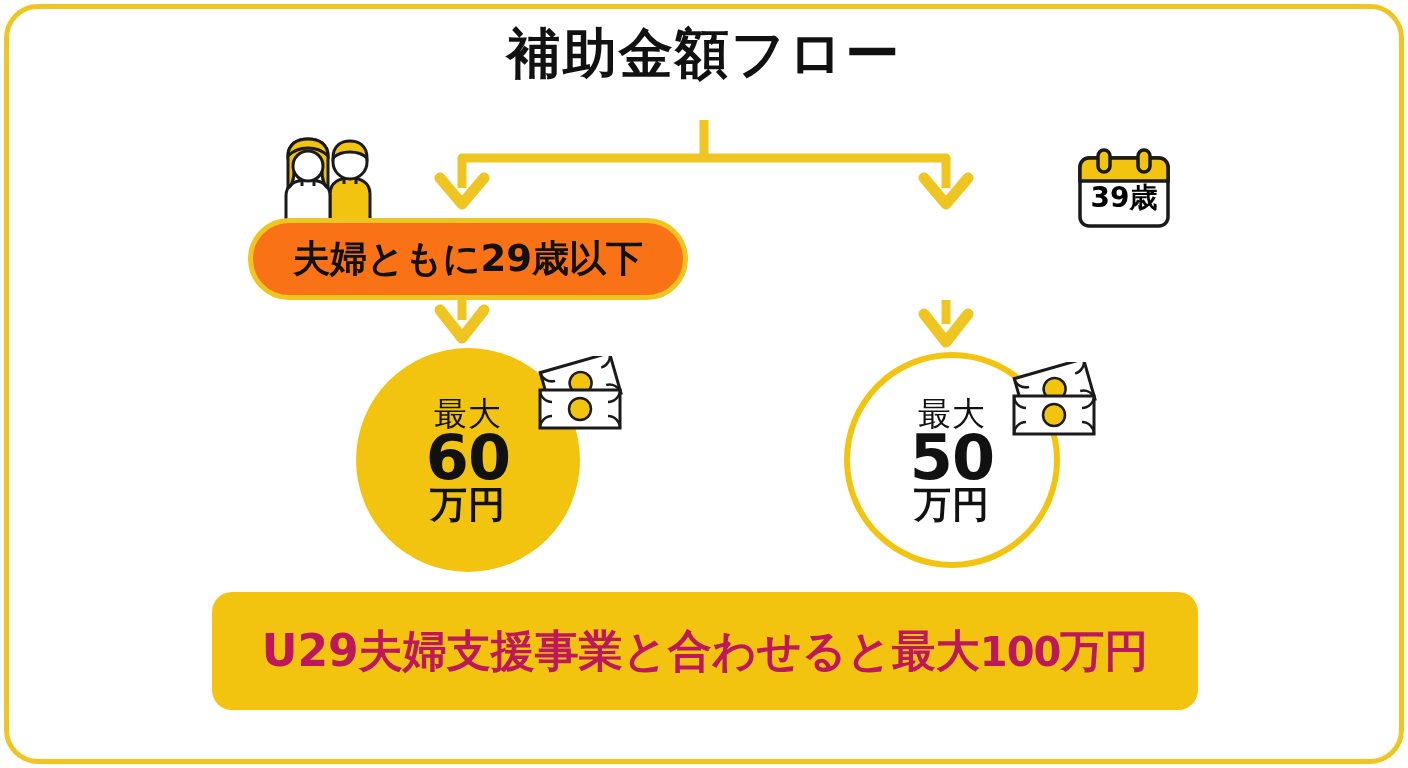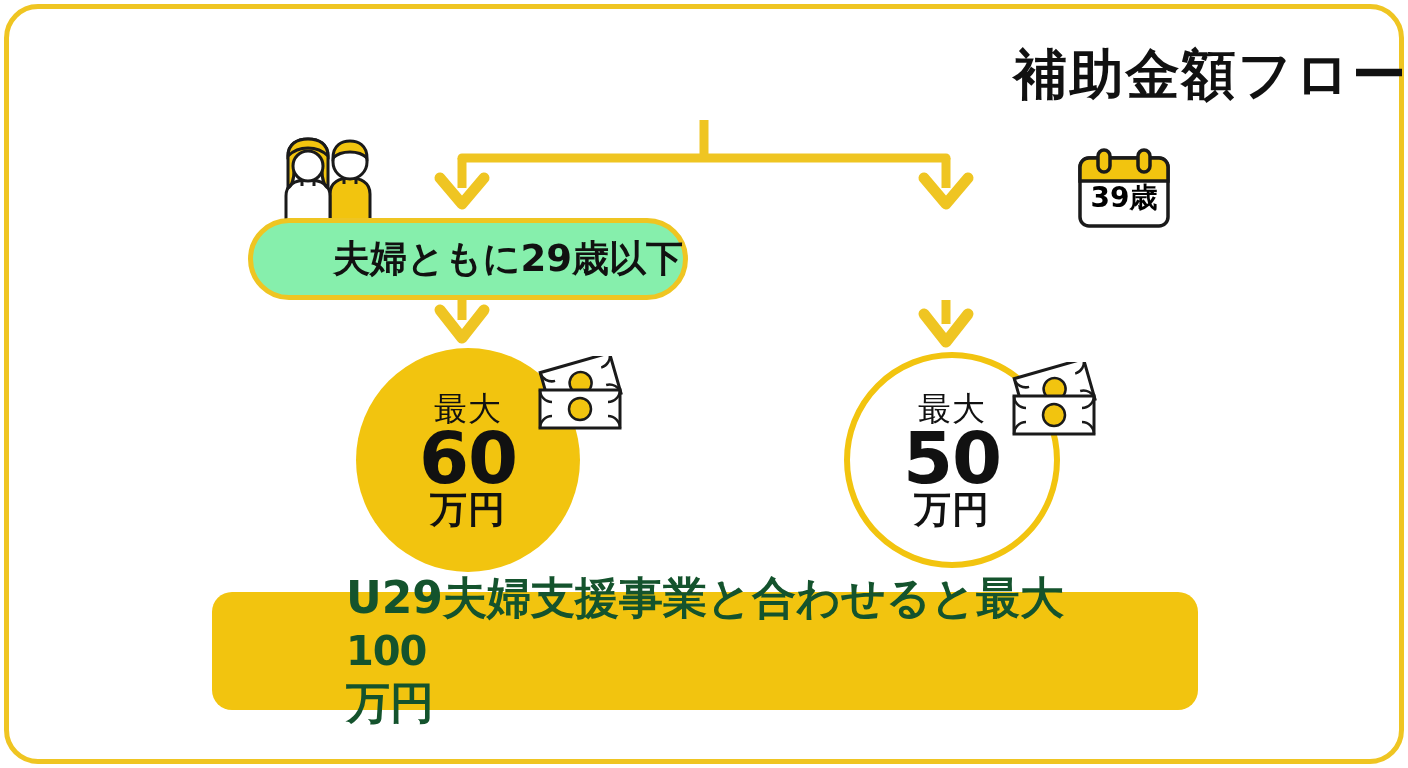--- a/index.html
+++ b/index.html
@@ -22,47 +22,47 @@
     left:4px; top:4px;
     width:1400px; height:760px;
     border:5px solid #EFC522;
     border-radius:34px;
     pointer-events:none;
   }
 
   
   .title {
     position:absolute;
-    left:0; top:45px;
+    left:0; top:24px;
     width:1408px;
-    text-align:right;
+    text-align:center;
     font-size:54px;
     font-weight:bold;
     color:#111111;
     letter-spacing:2px;
     line-height:1.1;
   }
 
   
   .connector {
     position:absolute;
     left:0; top:0;
     width:1408px; height:768px;
     pointer-events:none;
   }
 
   
   .pill {
     position:absolute;
     border:5px solid #EFC522;
     border-radius:999px;
-    background:#86efac;
+    background:#f97316;
     display:flex;
     align-items:center;
-    justify-content:flex-end;
+    justify-content:center;
   }
   .pill-text {
     font-size:37px;
     font-weight:bold;
     color:#111111;
     letter-spacing:0px;
     white-space:nowrap;
   }
   #pill-left  { left:248px; top:218px; width:440px; height:82px; }
   #pill-right { left:732px; top:218px; width:440px; height:82px; }
@@ -86,21 +86,21 @@
     width:216px; height:216px;
     background:#ffffff;
     border:6px solid #F2C40F;
   }
   .amt-small {
     font-size:33px; font-weight:normal; color:#111111;
     line-height:1; letter-spacing:1px;
     margin-bottom:-2px;
   }
   .amt-big {
-    font-size:72px; font-weight:bold; color:#111111;
+    font-size:62px; font-weight:bold; color:#111111;
     line-height:0.98; letter-spacing:-1px;
   }
   .amt-unit {
     font-size:37px; font-weight:bold; color:#111111;
     line-height:1; letter-spacing:1px;
     margin-top:-2px;
   }
 
   
   .icon-abs { position:absolute; }
@@ -116,26 +116,25 @@
     width:986px; height:118px;
     background:#F2C40F;
     border-radius:20px;
     display:flex;
     align-items:center;
     justify-content:center;
   }
   .banner-text {
     font-size:44px;
     font-weight:bold;
-    color:#14532d;
+    color:#be185d;
     white-space:nowrap;
     letter-spacing:0px;
     display:flex;
     align-items:baseline;
-    flex-direction:column;
   }
   .banner-num {
     font-size:40px;
     font-weight:bold;
     letter-spacing:-1px;
   }
 </style>
 </head>
 <body>
 

